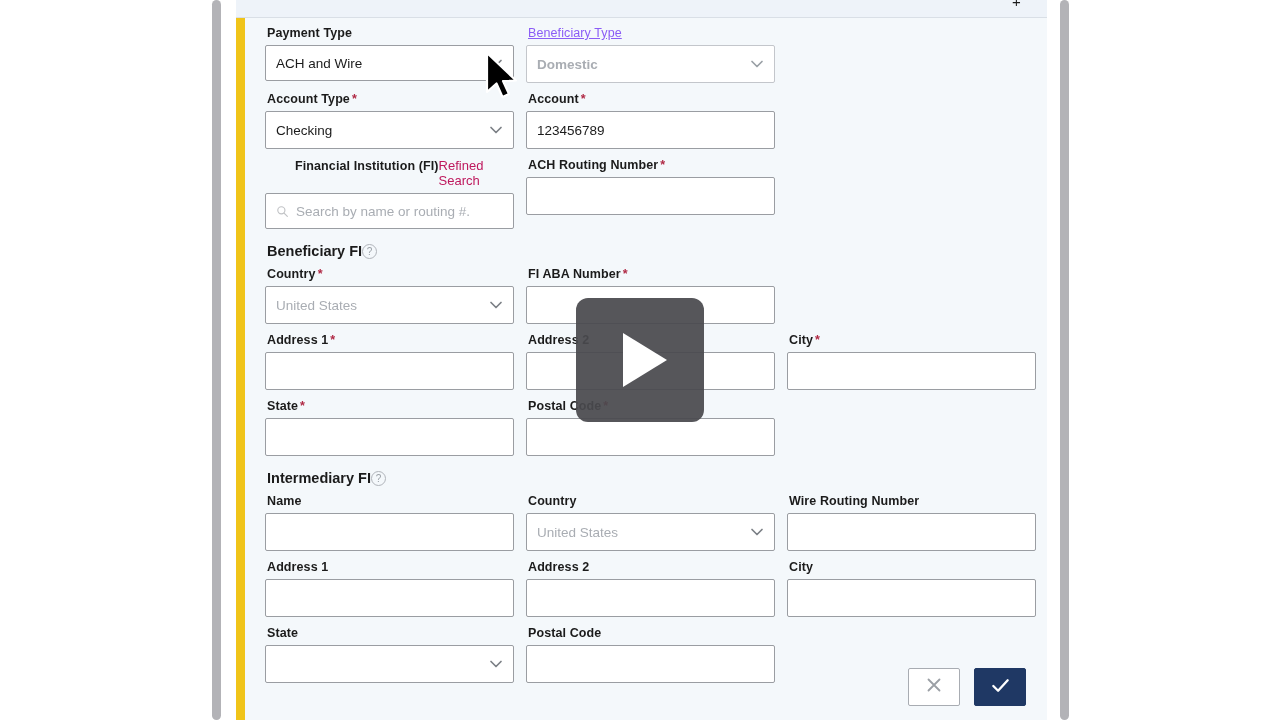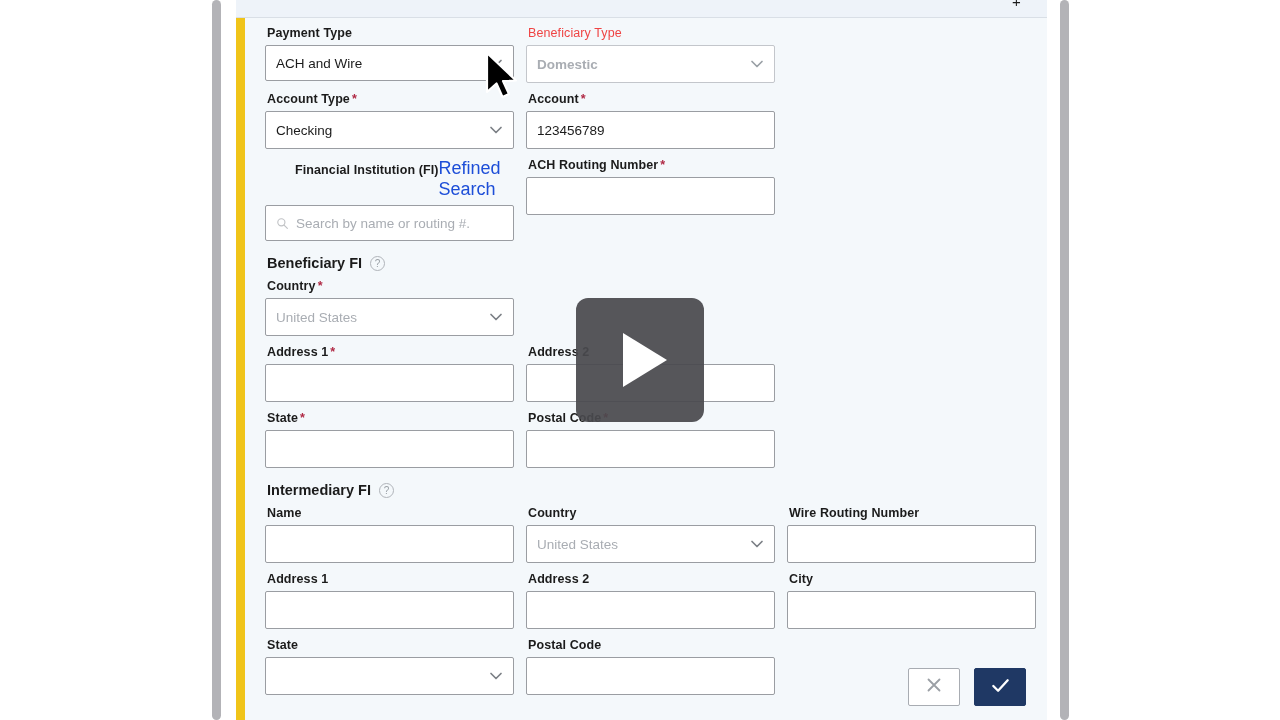--- a/index.html
+++ b/index.html
@@ -58,31 +58,31 @@
 
   label.lbl {
     display:block;
     font-size: 12.5px;
     font-weight: bold;
     color: #1b1b1b;
     margin: 0 0 5px 2px;
     letter-spacing: .1px;
     white-space: nowrap;
   }
-  label.lbl.disabled { color: #ef4444; font-weight: normal; }
+  label.lbl.disabled { color: #8b5cf6; font-weight: normal; text-decoration: underline; }
   .req { color: #b02a45; font-weight: bold; margin-left: 2px; }
 
   .lbl-row {
     display:flex; align-items:baseline; justify-content:space-between;
     margin: 0 0 5px 2px;
     padding-left: 28px;
   }
   .lbl-row label.lbl { margin:0; }
   .link {
-    font-size:18px; color:#1d4ed8; cursor:pointer;
+    font-size:13px; color:#be185d; cursor:pointer;
     padding-right: 2px;
   }
 
   .input, .select {
     width: 100%; height: 36px;
     background: #ffffff;
     border: 1px solid #9a9da2;
     border-radius: 2px;
     font-size: 13.5px;
     color: #1b1b1b;
@@ -100,21 +100,21 @@
   .select.disabled {
     border-color:#c3c6cb; color:#a9adb3; background:#ffffff;font-weight:bold;
   }
   .ph { color:#a9adb3; }
   .input .searchicon {
     width:13px; height:13px; margin-right:7px; flex:0 0 13px; opacity:.55;
   }
 
   
   .section-head {
-    display:flex; align-items:center; gap:8px;
+    display:flex; align-items:center; gap:0;
     margin: 5px 0 8px 2px;
   }
   .section-head h3 {
     font-size: 14.5px; font-weight: bold; color:#1b1b1b;
   }
   .qmark {
     width:15px; height:15px; border-radius:50%;
     border:1.2px solid #b0b4ba; color:#9aa0a6;
     font-size:10px; line-height:13px; text-align:center;
     font-family:"Liberation Sans", sans-serif; cursor:pointer;
@@ -271,37 +271,57 @@
             <div class="select tall">
               <span class="ph">United States</span>
               <span class="chev">
                 <svg viewBox="0 0 16 16" width="16" height="16">
                     <path d="M3 5.5 L8 10.5 L13 5.5" fill="none" stroke="#7c8086" stroke-width="1.7" stroke-linecap="round" stroke-linejoin="round"></path>
                   </svg>
               </span>
             </div>
           </div>
         </div>
+        <div class="col">
+          <div class="fld">
+            <label class="lbl">
+              <span>FI ABA Number</span><span class="req">*</span>
+            </label>
+            <div class="input tall">
+                <span></span>
+              </div>
+          </div>
+        </div>
       </div>
 
       <div class="row">
         <div class="col">
           <div class="fld">
             <label class="lbl">
               <span>Address 1</span><span class="req">*</span>
             </label>
             <div class="input tall">
                 <span></span>
               </div>
           </div>
         </div>
         <div class="col">
           <div class="fld">
             <label class="lbl">
               <span>Address 2</span><span class="req"></span>
+            </label>
+            <div class="input tall">
+                <span></span>
+              </div>
+          </div>
+        </div>
+        <div class="col">
+          <div class="fld">
+            <label class="lbl">
+              <span>City</span><span class="req">*</span>
             </label>
             <div class="input tall">
                 <span></span>
               </div>
           </div>
         </div>
       </div>
 
       <div class="row">
         <div class="col">

